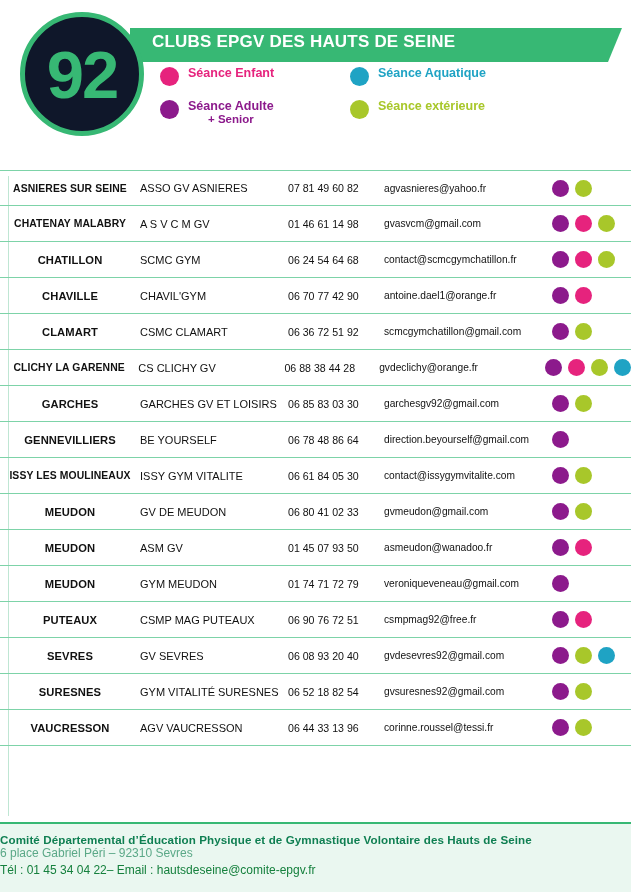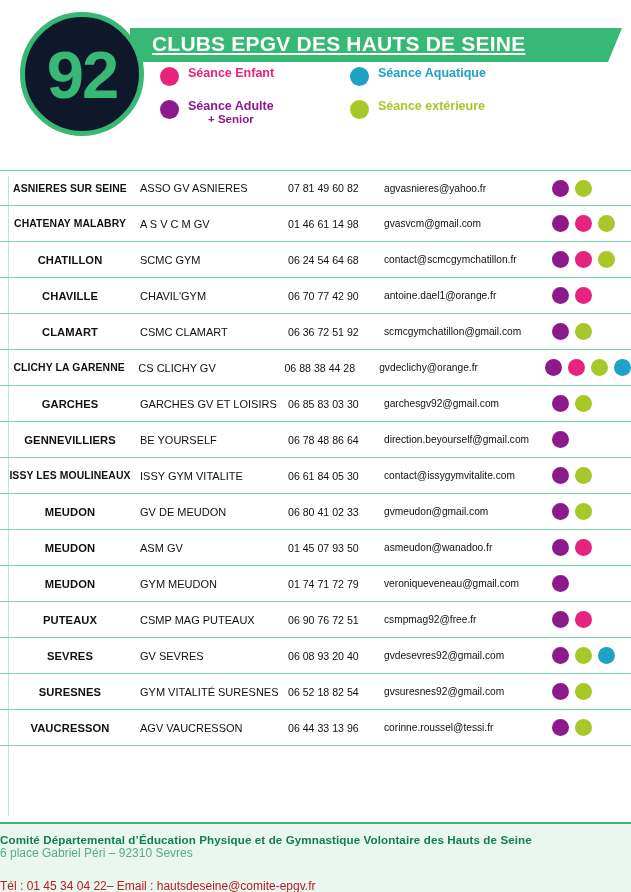--- a/index.html
+++ b/index.html
@@ -37,26 +37,25 @@
     content: "";
     position: absolute;
     right: -14px; top: 0;
     width: 0; height: 0;
     border-top: 34px solid #37b874;
     border-right: 14px solid transparent;
   }
   .hdr-title {
     position: absolute;
     left: 152px; top: 32px;
-    font-size: 21px;
+    font-size: 17px;
     font-weight: bold;
     letter-spacing: 0.2px;
     color: #ffffff;
     font-family: "Liberation Sans", sans-serif;
-    text-decoration: underline;
   }
   .circle92 {
     position: absolute;
     left: 20px; top: 12px;
     width: 124px; height: 124px;
     border-radius: 50%;
     background: #0f172a;
     border: 5px solid #37b874;
     display: flex;
     align-items: center;
@@ -160,22 +159,22 @@
     font-weight: bold;
     color: #0f7f52;
     letter-spacing: 0.1px;
   }
   .footer .f2 {
     font-size: 12px;
     color: #5aa887;
   }
   .footer .f3 {
     font-size: 12px;
-    color: #b91c1c;
-    margin-top: 19px;
+    color: #15803d;
+    margin-top: 3px;
   }
   .side-line {
     position: absolute;
     left: 8px; top: 176px;
     width: 1px; height: 640px;
     background: #bfe6d3;
   }
 </style>
 </head>
 <body>

